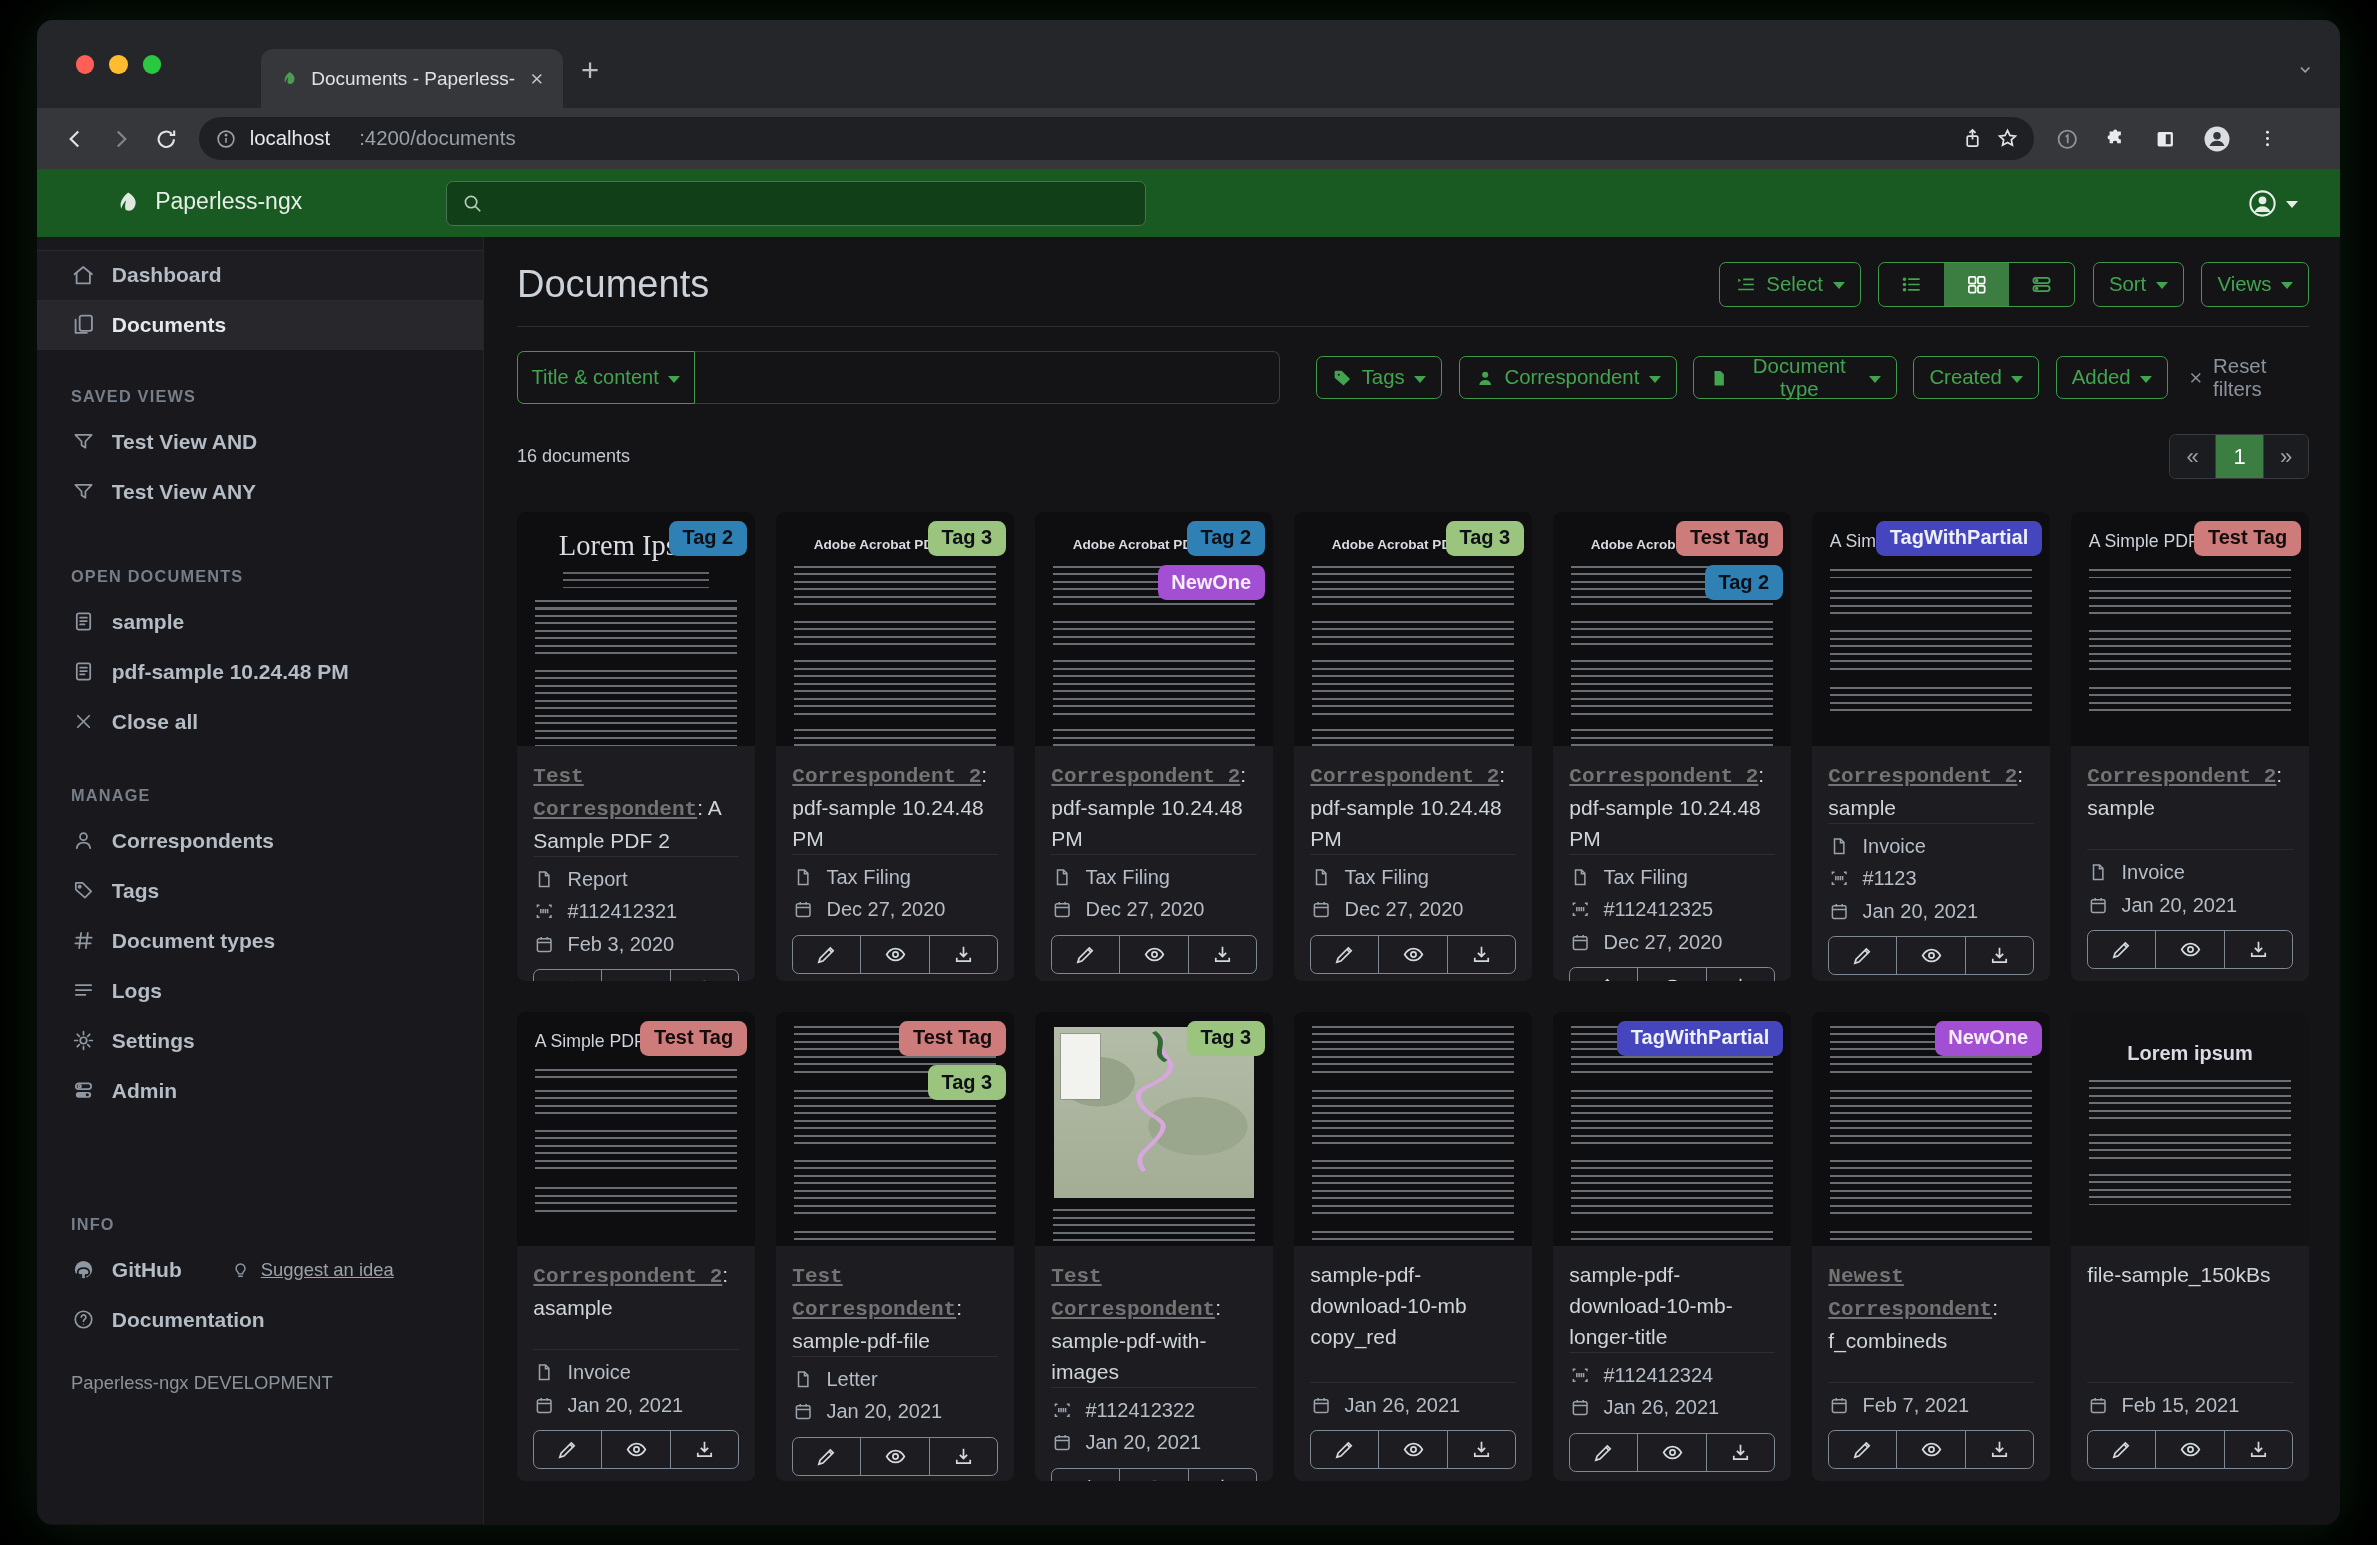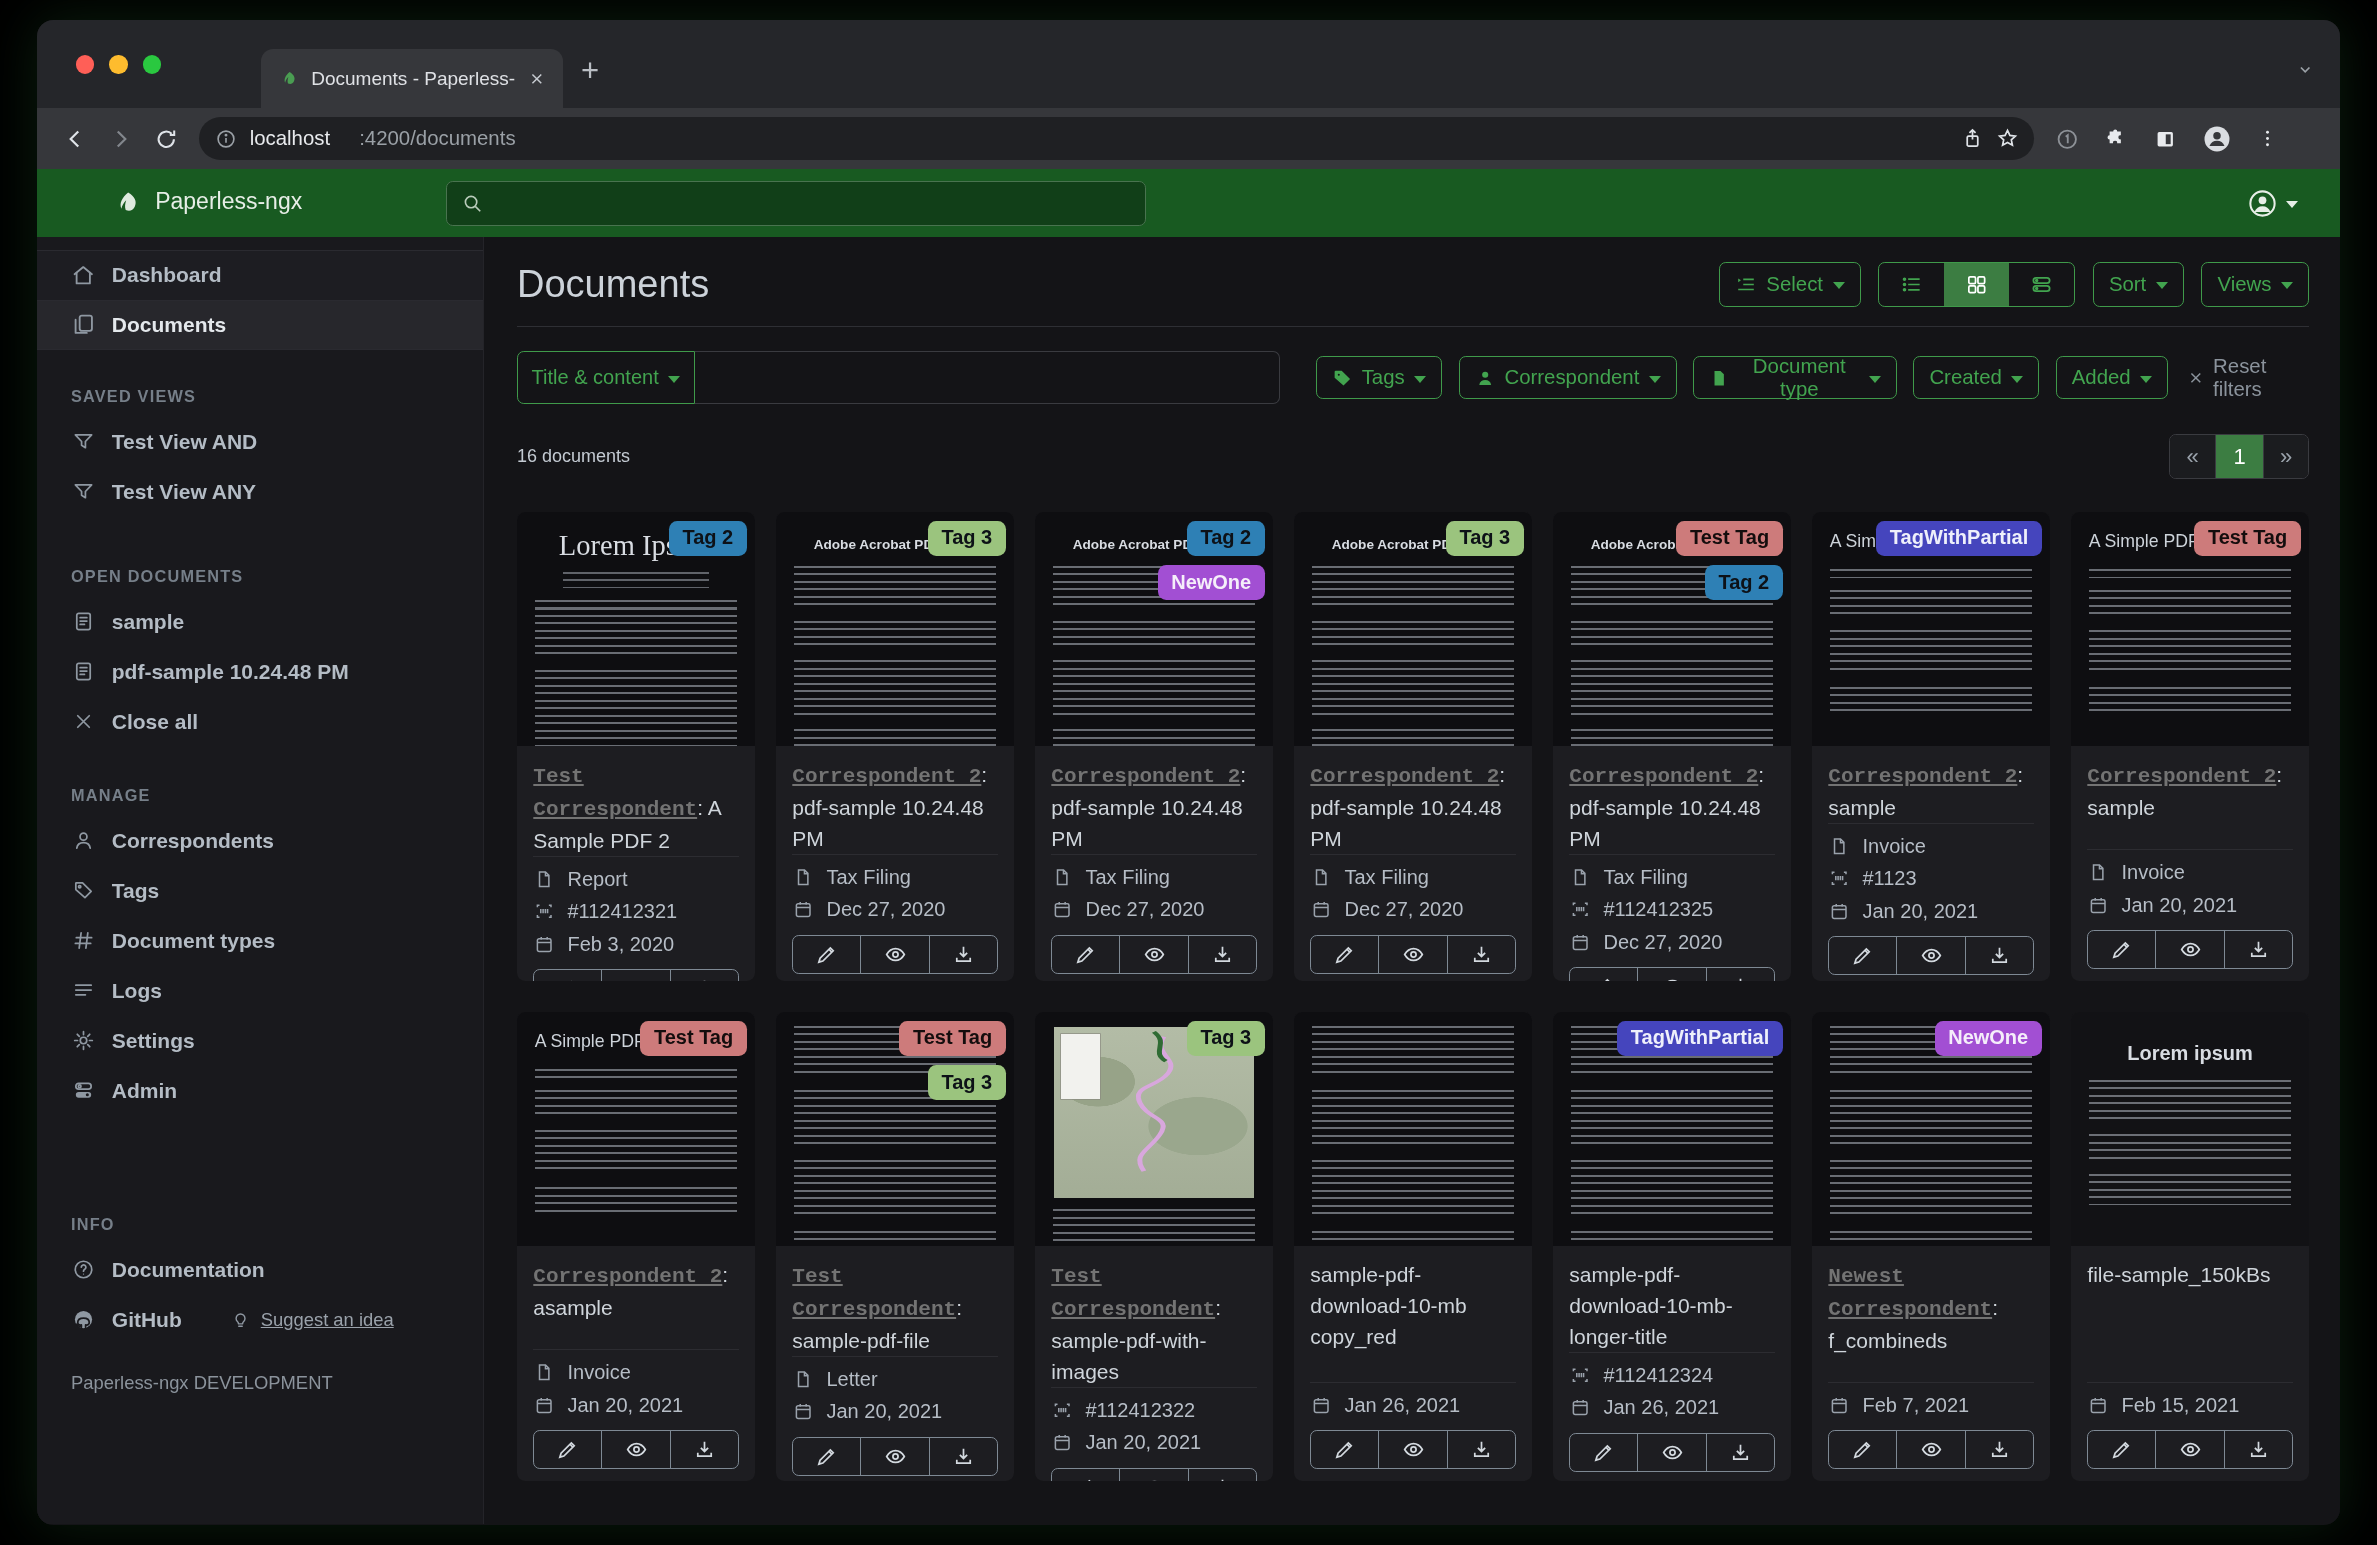--- a/index.html
+++ b/index.html
@@ -378,45 +378,45 @@
                 <rect x="4" y="13.5" width="16" height="6" rx="3" fill="currentColor" stroke="none"></rect>
                 <circle cx="16" cy="16.5" r="1.6" fill="#19191d" stroke="none"></circle>
               </svg>
             </span>
             <span>Admin</span>
           </div>
           <div class="sec-h info">INFO</div>
           <div class="snav-item">
             <span class="icon">
               <svg width="23" height="23" viewBox="0 0 24 24" fill="none" stroke="currentColor" stroke-width="1.8" stroke-linecap="round" stroke-linejoin="round">
-                <circle cx="12" cy="12" r="8.6"></circle>
-                <path d="M9.7 9.5a2.4 2.4 0 1 1 3.6 2.2c-.9.6-1.3 1.1-1.3 2.1"></path>
-                <circle cx="12" cy="16.8" r=".7" fill="currentColor" stroke="none"></circle>
-              </svg>
-            </span>
-            <span>Documentation</span>
-          </div>
-          <div class="snav-item">
-            <span class="icon">
-              <svg width="23" height="23" viewBox="0 0 24 24" fill="none" stroke="currentColor" stroke-width="1.8" stroke-linecap="round" stroke-linejoin="round">
                 <circle cx="12" cy="12" r="9" fill="currentColor" stroke="none"></circle>
                 <path d="M8.5 19.5c-2.8-.8-3.6-2.6-3.6-2.6" stroke="#19191d"></path>
                 <path d="M9.8 20v-2.3c-2.6.5-3.8-1-3.8-2.6 0-3 2-4.6 6-4.6s6 1.6 6 4.6c0 1.6-1.2 3.1-3.8 2.6V20" stroke="#19191d" fill="none"></path>
               </svg>
             </span>
             <span>GitHub</span>
             <span class="gh-extra">
               <span class="icon">
                 <svg width="19" height="19" viewBox="0 0 24 24" fill="none" stroke="currentColor" stroke-width="1.8" stroke-linecap="round" stroke-linejoin="round">
                   <path d="M9.5 17.5c-.1-1.2-.5-2-1.4-2.9A5.6 5.6 0 1 1 16 14.6c-.9.9-1.3 1.7-1.4 2.9z"></path>
                   <path d="M9.8 20.5h4.4"></path>
                 </svg>
               </span>
               <span>Suggest an idea</span>
             </span>
+          </div>
+          <div class="snav-item">
+            <span class="icon">
+              <svg width="23" height="23" viewBox="0 0 24 24" fill="none" stroke="currentColor" stroke-width="1.8" stroke-linecap="round" stroke-linejoin="round">
+                <circle cx="12" cy="12" r="8.6"></circle>
+                <path d="M9.7 9.5a2.4 2.4 0 1 1 3.6 2.2c-.9.6-1.3 1.1-1.3 2.1"></path>
+                <circle cx="12" cy="16.8" r=".7" fill="currentColor" stroke="none"></circle>
+              </svg>
+            </span>
+            <span>Documentation</span>
           </div>
         </div>
       <div class="sb-footer">Paperless-ngx DEVELOPMENT</div>
     </aside>
 
     <main class="main">
       <div class="title-row">
         <h1 class="page-title" style="margin:0">Documents</h1>
         <div class="hdr-controls">
           <button class="btn">

